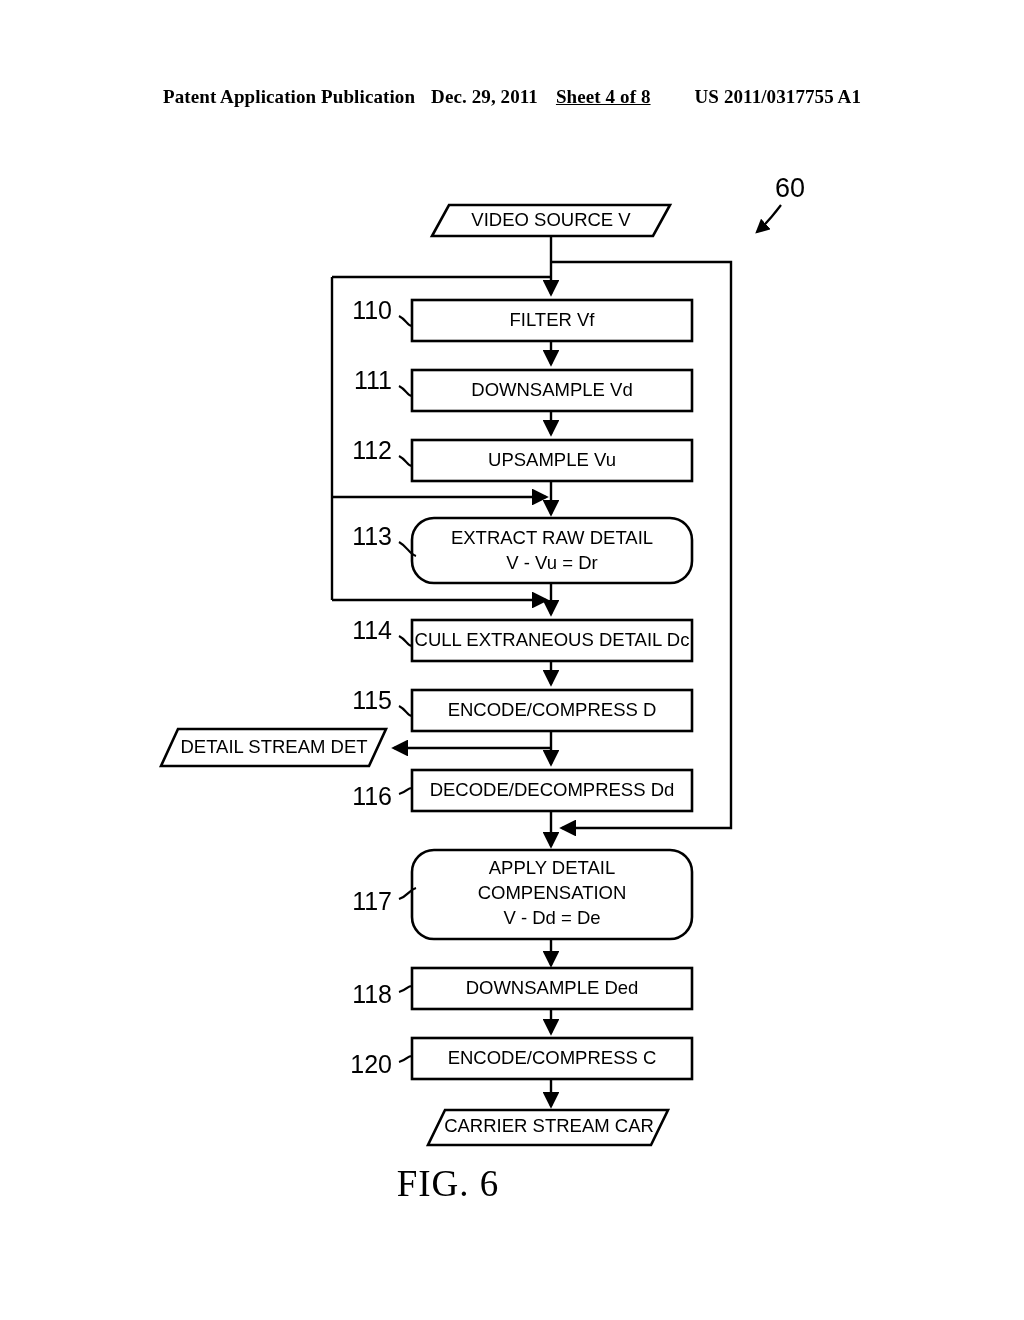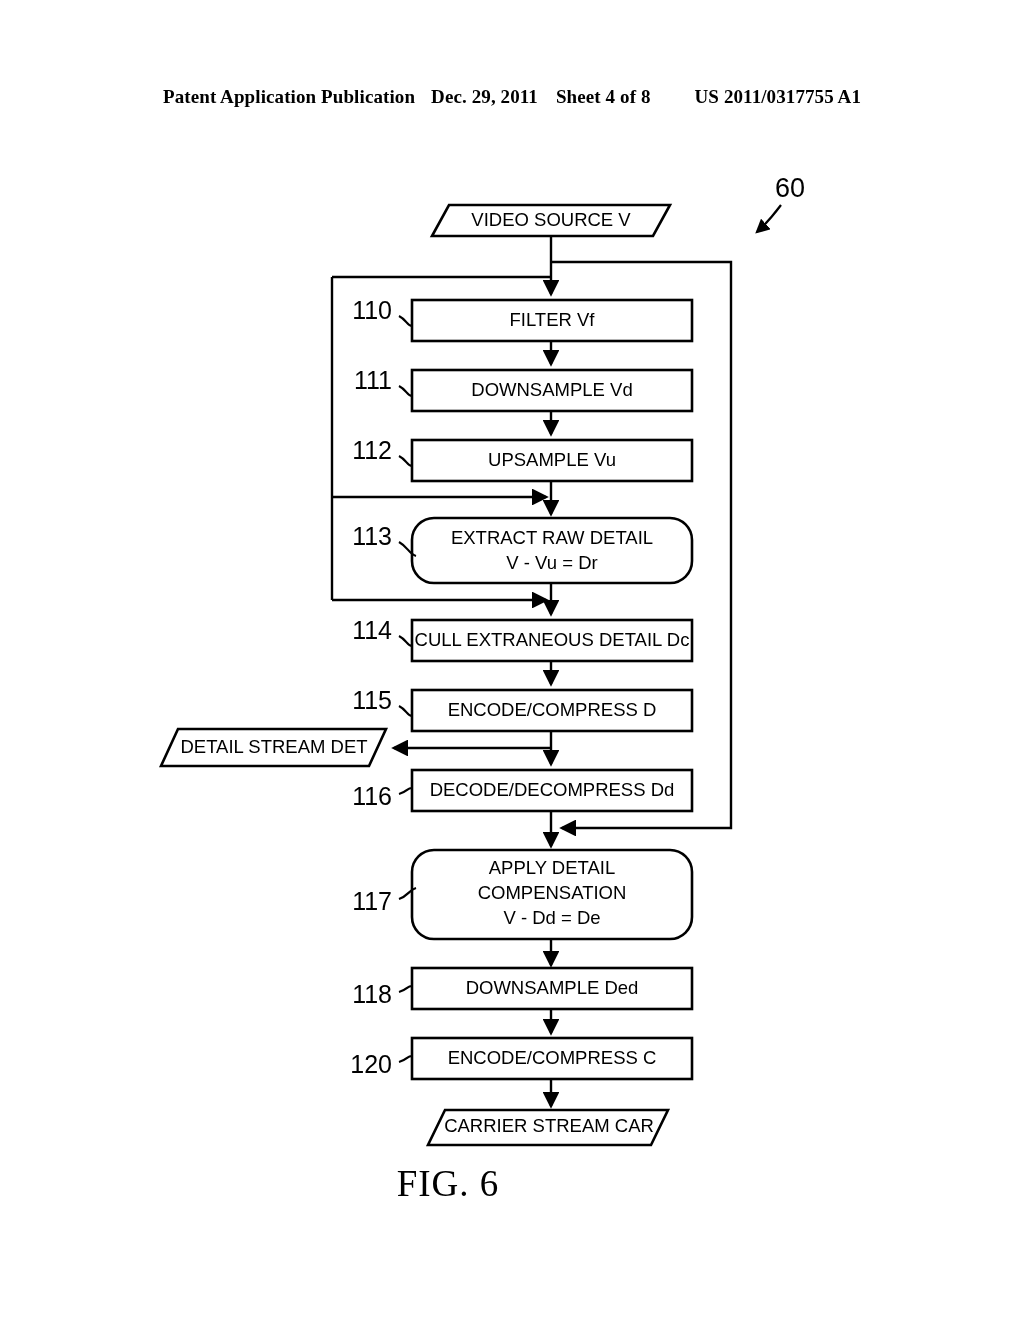--- a/index.html
+++ b/index.html
@@ -28,21 +28,21 @@
     justify-content: center;
     align-items: baseline;
     font-family: "Liberation Serif", serif;
     font-weight: bold;
     font-size: 19px;
     letter-spacing: 0.1px;
     white-space: nowrap;
   }
   .header .h-pub { }
   .header .h-date { margin-left: 16px; }
-  .header .h-sheet { margin-left: 18px; }
+  .header .h-sheet { margin-left: 18px; text-decoration: underline; }
   .header .h-num { margin-left: 44px; }
 
   .figcaption {
     position: absolute;
     top: 1162px;
     left: 0;
     width: 896px;
     text-align: center;
     font-family: "Liberation Serif", serif;
     font-size: 37px;

